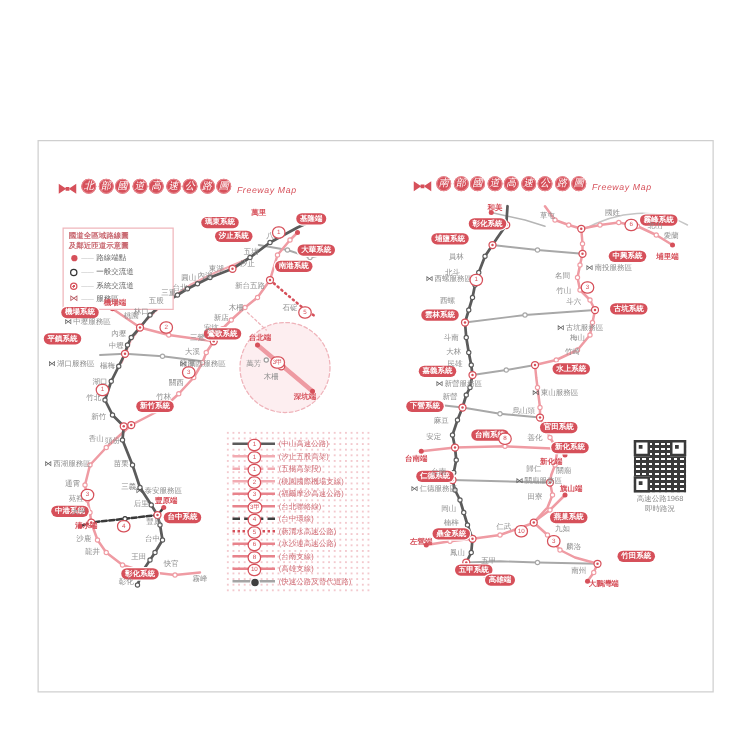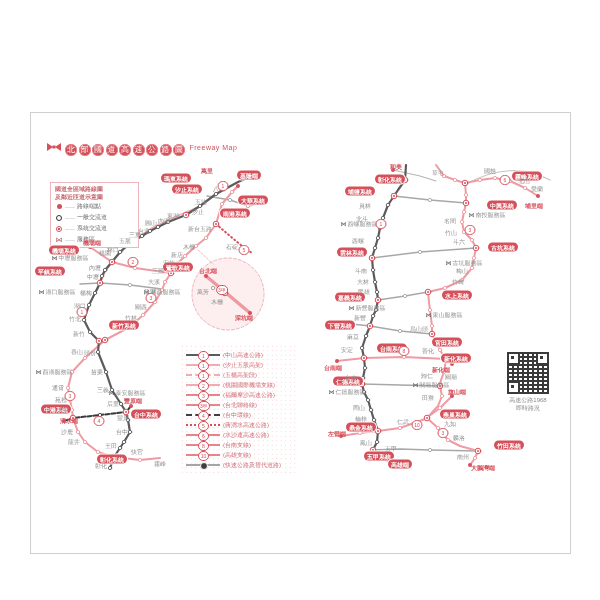--- a/index.html
+++ b/index.html
@@ -3,21 +3,21 @@
 <meta charset="utf-8">
 <style>
   html,body{margin:0;padding:0;background:#fff;}
   #screen{position:relative;width:600px;height:600px;background:#ffffff;overflow:hidden;
           font-family:"Liberation Sans","DejaVu Sans",sans-serif;}
   .heading{position:absolute;left:28px;top:54px;font-size:16px;font-weight:bold;color:#5a5a5a;letter-spacing:1px;}
   .heading .tri{font-size:11px;color:#4c4c4c;margin-right:5px;vertical-align:2px;}
   .page-box{position:absolute;left:30px;top:112px;width:539px;height:440px;border:1px solid #cfcfcf;background:#fff;}
   .dots-bg{position:absolute;background-image:radial-gradient(circle,#f3c9ce 0.7px,transparent 0.9px);
            background-size:4.5px 4.5px;z-index:1;}
-  .map-title{position:absolute;display:flex;align-items:center;z-index:4;}
+  .map-title{position:absolute;display:flex;align-items:flex-end;z-index:4;font-style:italic;}
   .tb{display:inline-flex;width:12px;height:12px;border-radius:50%;background:#d6505a;color:#fff;
       font-size:8px;align-items:center;justify-content:center;margin-right:1.5px;box-shadow:inset 0 0 0 0.8px #e88b92;}
   .bowtie{margin-right:3px;display:inline-flex;}
   .ftext{font-size:7px;color:#d6505a;margin-left:3px;letter-spacing:0.5px;}
   svg.roads{position:absolute;z-index:2;}
   .legend-box{position:absolute;left:50px;top:182px;width:80px;border:1px solid #f0b6bc;background:#fff;
               padding:3px 3px 2px 4px;z-index:3;}
   .lb-h{font-size:6px;color:#c96a72;font-weight:bold;line-height:1.25;}
   .lbi{display:flex;align-items:center;height:11px;font-size:6px;color:#666;}
   .lbi .dash{color:#b5b5b5;margin:0 2px;font-size:5px;}
@@ -76,20 +76,29 @@
   <div class="map-title" style="left:46px;top:138px;">
     <span class="bowtie">
       <svg width="16" height="10" viewBox="0 0 16 10">
           <path d="M1,1 L7,5 1,9 Z M15,1 L9,5 15,9 Z M6.5,3.5 h3 v3 h-3 Z" fill="#d6505a"></path>
         </svg>
     </span>
     <span id="north-badges"><span class="tb">北</span><span class="tb">部</span><span class="tb">國</span><span class="tb">道</span><span class="tb">高</span><span class="tb">速</span><span class="tb">公</span><span class="tb">路</span><span class="tb">圖</span></span>
     <span class="ftext">Freeway Map</span>
   </div>
 
+  <div class="map-title" style="left:330px;top:136px;">
+    <span class="bowtie">
+      <svg width="16" height="10" viewBox="0 0 16 10">
+          <path d="M1,1 L7,5 1,9 Z M15,1 L9,5 15,9 Z M6.5,3.5 h3 v3 h-3 Z" fill="#d6505a"></path>
+        </svg>
+    </span>
+    <span id="south-badges"><span class="tb">南</span><span class="tb">部</span><span class="tb">國</span><span class="tb">道</span><span class="tb">高</span><span class="tb">速</span><span class="tb">公</span><span class="tb">路</span><span class="tb">圖</span></span>
+    <span class="ftext">Freeway Map</span>
+  </div>
 
   <svg class="roads" style="left:36px;top:160px;" width="268" height="326" viewBox="36 160 268 326" fill="none" stroke-linejoin="round" stroke-linecap="round">
 
     <circle cx="228" cy="294" r="36" fill="#fdeef0" stroke="#efb3ba" stroke-width="1" stroke-dasharray="3,2"></circle>
     <path d="M198,250 L213,264" stroke="#efb3ba" stroke-width="1" stroke-dasharray="2,2"></path>
     <path d="M206,276 L250,313" stroke="#ee9aa2" stroke-width="3.5"></path>
 
     <path d="M80,284 L100,283 130,285 162,289" stroke="#a8a8a8" stroke-width="1.5"></path>
     <path d="M207,196 L230,200 248,206 262,203" stroke="#a8a8a8" stroke-width="1.5"></path>
 

